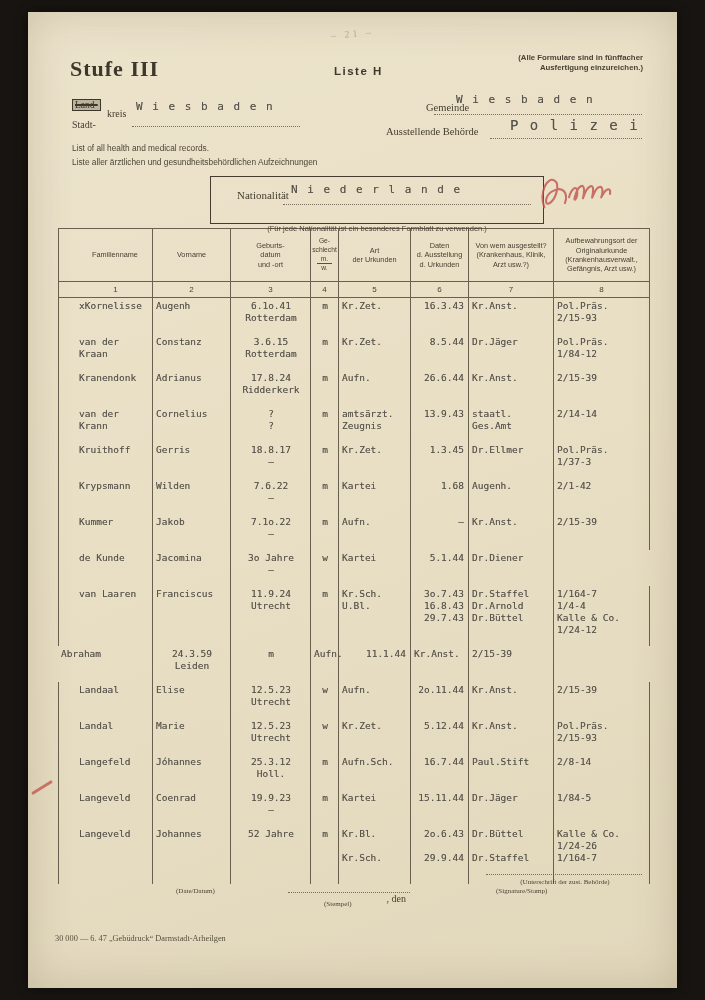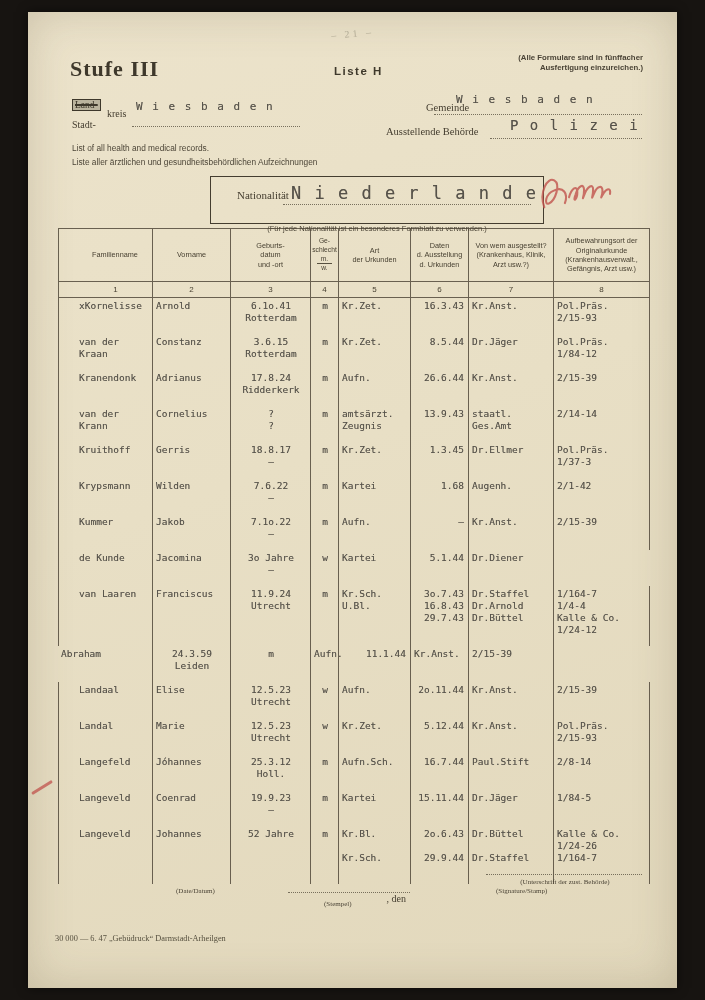--- a/index.html
+++ b/index.html
@@ -44,21 +44,21 @@
   .gemeinde-value{left:70px;top:1px;font-size:11px;letter-spacing:1.5px;}
   .behoerde-label{left:0;top:34px;font:10.5px "Liberation Serif",serif;color:#443d2f;}
   .behoerde-line{left:104px;top:24px;width:152px;height:22px;border-bottom:1px dotted rgba(100,92,74,.85);}
   .behoerde-value{left:124px;top:25px;font-size:14px;letter-spacing:1.5px;}
   .note-en{left:44px;top:131px;font:8.3px "Liberation Sans",sans-serif;color:#4c4537;}
   .note-de{left:44px;top:145px;font:8.3px "Liberation Sans",sans-serif;color:#4c4537;}
   
   .nat-box{left:182px;top:164px;width:332px;height:46px;border:1.5px solid #443d2f;}
   .nat-label{left:18px;top:12px;font:11px "Liberation Serif",serif;color:#443d2f;margin-left:8px;}
   .nat-line{left:72px;top:0;width:248px;height:27px;border-bottom:1px dotted rgba(100,92,74,.85);}
-  .nat-value{left:80px;top:6px;font-size:17px;letter-spacing:1.5px;}
+  .nat-value{left:80px;top:6px;font-size:11px;letter-spacing:1.5px;}
   .nat-note{left:12px;top:30px;width:308px;text-align:center;
         font:7.5px "Liberation Sans",sans-serif;color:#4c4537;margin-top:17px;}
   .scribble{left:505px;top:150px;}
   .red-stroke{left:2px;top:774px;width:24px;height:3px;background:var(--red);
         opacity:.75;transform:rotate(-32deg);border-radius:2px;}
   
   .table-wrap{left:30px;top:216px;width:592px;}
   .tgrid{display:grid;grid-template-columns:95px 78px 80px 28px 72px 58px 85px 96px;}
   .hcell,.ncell,.tcell,.tick{border-right:1px solid var(--rule);box-sizing:border-box;}
   .hcell.c1,.ncell.c1,.tcell.c1,.tick.c1{border-left:1px solid var(--rule);padding-left:20px;}
@@ -186,21 +186,21 @@
           <div class="ncell c3">3</div>
           <div class="ncell c4">4</div>
           <div class="ncell c5">5</div>
           <div class="ncell c6">6</div>
           <div class="ncell c7">7</div>
           <div class="ncell c8">8</div>
         </div>
       <div class="tbody">
           <div class="tgrid trow">
             <div class="tcell typed c1">xKornelisse</div>
-            <div class="tcell typed c2">Arnold</div>
+            <div class="tcell typed c2">Augenh</div>
             <div class="tcell typed c3">6.1o.41
 Rotterdam</div>
             <div class="tcell typed c4">m</div>
             <div class="tcell typed c5">Kr.Zet.</div>
             <div class="tcell typed c6">16.3.43</div>
             <div class="tcell typed c7">Kr.Anst.</div>
             <div class="tcell typed c8">Pol.Präs.
 2/15-93</div>
           </div>
           <div class="tgrid trow">

